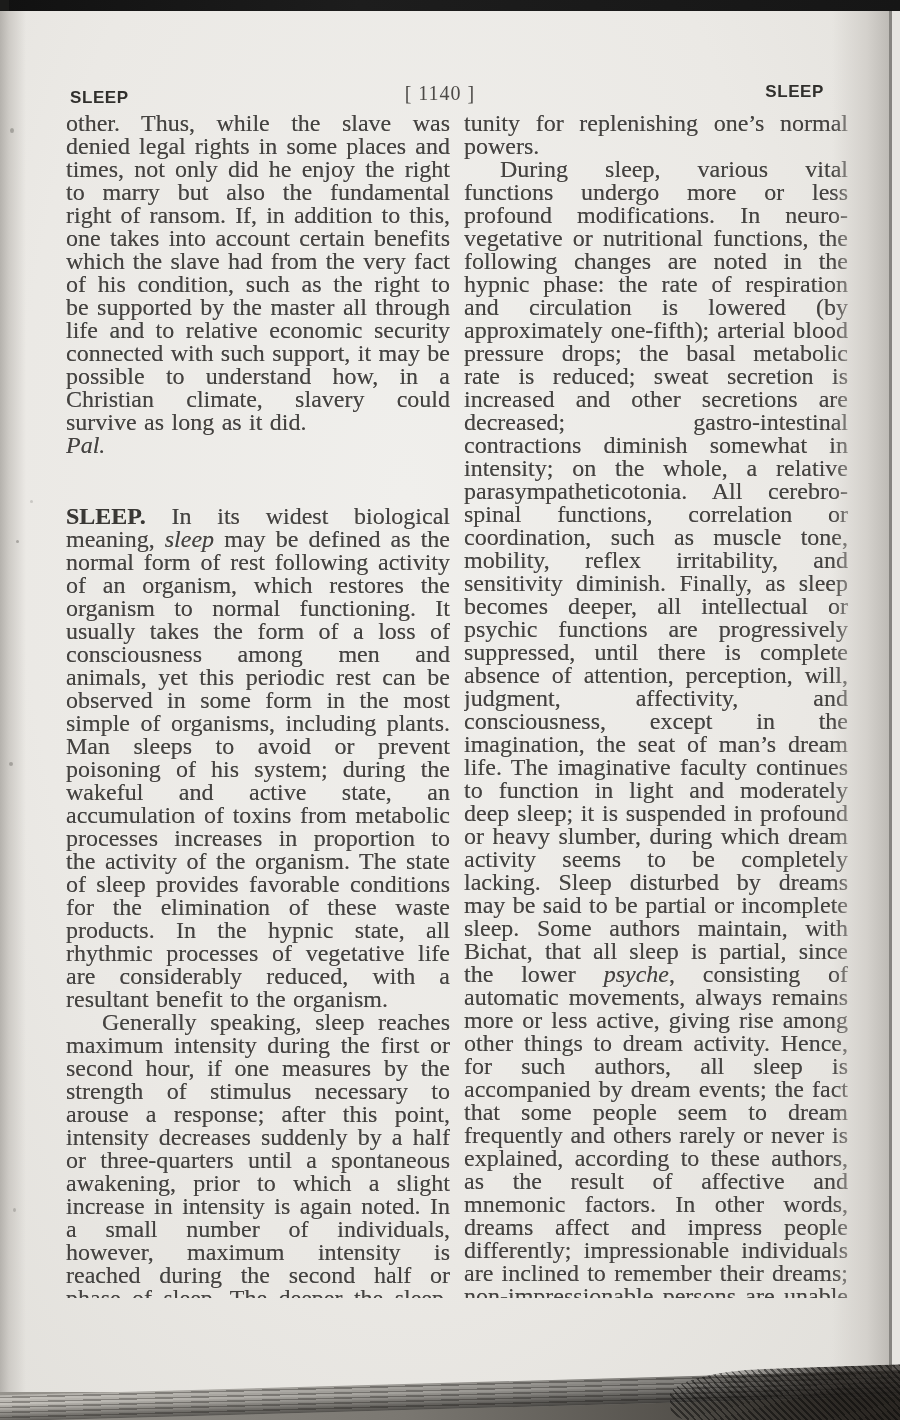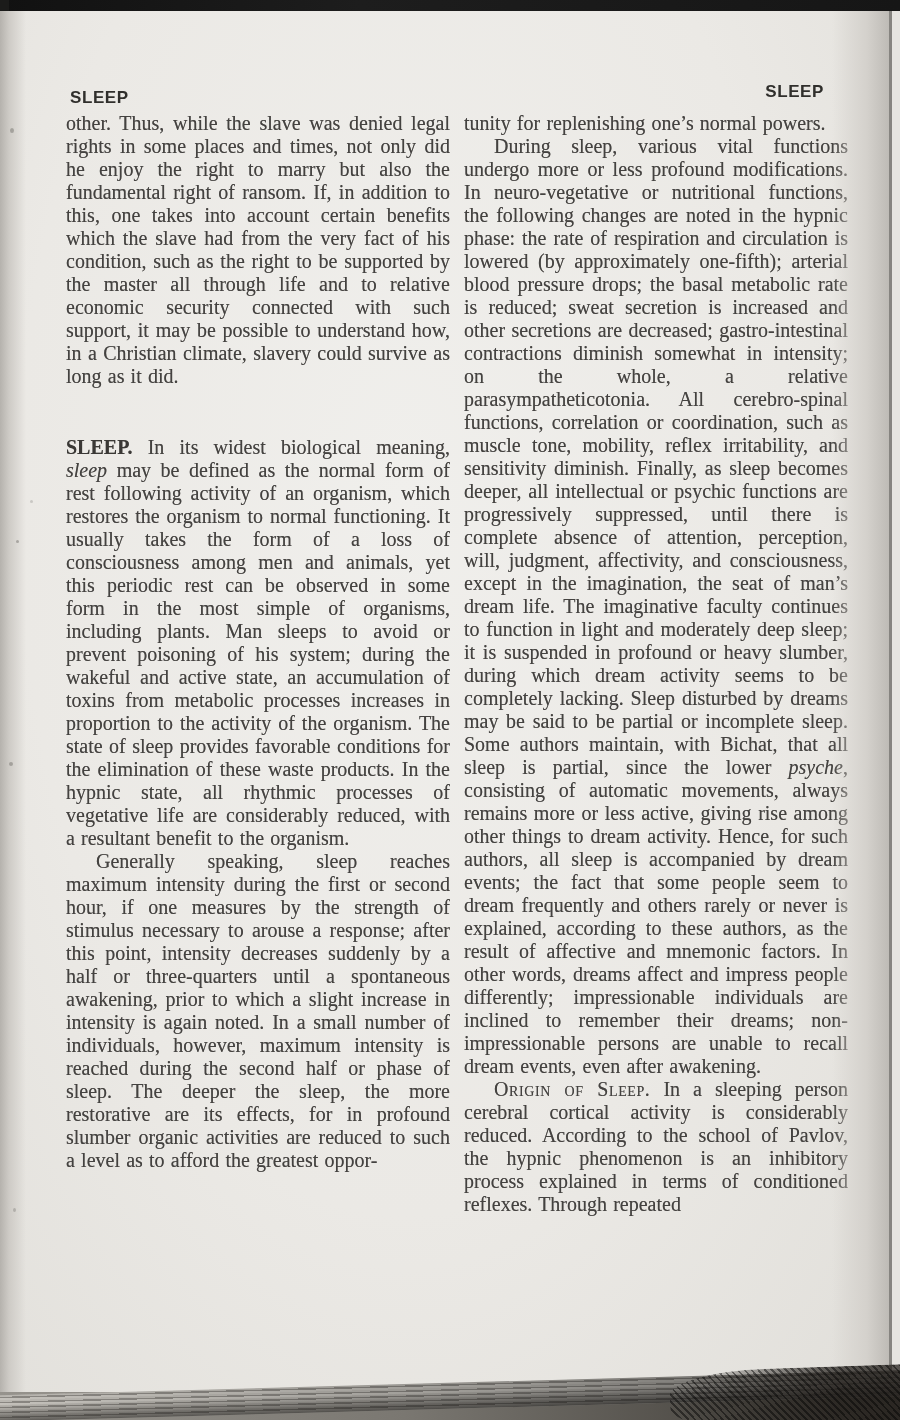--- a/index.html
+++ b/index.html
@@ -82,45 +82,47 @@
     font-size:20px;color:#4c4a47;letter-spacing:1px;
   }
   
   .columns{
     position:absolute;top:112px;left:66px;width:782px;
     display:flex;gap:14px;
   }
   .col{
     width:384px;height:1186px;overflow:hidden;
     text-align:justify;
-    font-size:20px;line-height:23px;
+    font-size:24px;line-height:23px;
     color:#444240;
     text-shadow:0 0 .5px rgba(70,68,64,.55);
     word-spacing:.06em;
   }
   .para{margin:0;}
   .para.indent{text-indent:1.5em;}
   .para.space-before{margin-top:48px;}
   .para.no-justify{text-align:left;}
   .seg.bold{font-weight:bold;color:#3a3835;}
   .seg.italic{font-style:italic;}
   .seg.smallcaps{font-variant:small-caps;letter-spacing:.6px;}
 </style>
 </head>
 <body>
 
 <div class="page">
   <header>
     <span class="head-left">SLEEP</span>
+    <span class="head-center">[ 1140 ]</span>
     <span class="head-right">SLEEP</span>
   </header>
 
   <main class="columns">
     <div class="col">
         <p class="para"><span class="seg plain">other. Thus, while the slave was denied legal rights in some places and times, not only did he enjoy the right to marry but also the fundamental right of ransom. If, in addition to this, one takes into account certain benefits which the slave had from the very fact of his condition, such as the right to be supported by the master all through life and to relative economic security connected with such support, it may be possible to understand how, in a Christian climate, slavery could survive as long as it did.</span></p>
+        <p class="para no-justify"><span class="seg italic">Pal.</span></p>
         <p class="para space-before"><span class="seg bold">SLEEP.</span><span class="seg plain"> In its widest biological meaning, </span><span class="seg italic">sleep</span><span class="seg plain"> may be defined as the normal form of rest following activity of an organism, which restores the organism to normal functioning. It usually takes the form of a loss of consciousness among men and animals, yet this periodic rest can be observed in some form in the most simple of organisms, including plants. Man sleeps to avoid or prevent poisoning of his system; during the wakeful and active state, an accumulation of toxins from metabolic processes increases in proportion to the activity of the organism. The state of sleep provides favorable conditions for the elimination of these waste products. In the hypnic state, all rhythmic processes of vegetative life are considerably reduced, with a resultant benefit to the organism.</span></p>
         <p class="para indent"><span class="seg plain">Generally speaking, sleep reaches maximum intensity during the first or second hour, if one measures by the strength of stimulus necessary to arouse a response; after this point, intensity decreases suddenly by a half or three-quarters until a spontaneous awakening, prior to which a slight increase in intensity is again noted. In a small number of individuals, however, maximum intensity is reached during the second half or phase of sleep. The deeper the sleep, the more restorative are its effects, for in profound slumber organic activities are reduced to such a level as to afford the greatest oppor-</span></p>
       </div>
     <div class="col">
         <p class="para"><span class="seg plain">tunity for replenishing one’s normal powers.</span></p>
         <p class="para indent"><span class="seg plain">During sleep, various vital functions undergo more or less profound modifications. In neuro-vegetative or nutritional functions, the following changes are noted in the hypnic phase: the rate of respiration and circulation is lowered (by approximately one-fifth); arterial blood pressure drops; the basal metabolic rate is reduced; sweat secretion is increased and other secretions are decreased; gastro-intestinal contractions diminish somewhat in intensity; on the whole, a relative parasympatheticotonia. All cerebro-spinal functions, correlation or coordination, such as muscle tone, mobility, reflex irritability, and sensitivity diminish. Finally, as sleep becomes deeper, all intellectual or psychic functions are progressively suppressed, until there is complete absence of attention, perception, will, judgment, affectivity, and consciousness, except in the imagination, the seat of man’s dream life. The imaginative faculty continues to function in light and moderately deep sleep; it is suspended in profound or heavy slumber, during which dream activity seems to be completely lacking. Sleep disturbed by dreams may be said to be partial or incomplete sleep. Some authors maintain, with Bichat, that all sleep is partial, since the lower </span><span class="seg italic">psyche</span><span class="seg plain">, consisting of automatic movements, always remains more or less active, giving rise among other things to dream activity. Hence, for such authors, all sleep is accompanied by dream events; the fact that some people seem to dream frequently and others rarely or never is explained, according to these authors, as the result of affective and mnemonic factors. In other words, dreams affect and impress people differently; impressionable individuals are inclined to remember their dreams; non-impressionable persons are unable to recall dream events, even after awakening.</span></p>
         <p class="para indent"><span class="seg smallcaps">Origin of Sleep.</span><span class="seg plain"> In a sleeping person cerebral cortical activity is considerably reduced. According to the school of Pavlov, the hypnic phenomenon is an inhibitory process explained in terms of conditioned reflexes. Through repeated</span></p>
       </div>
   </main>
 

